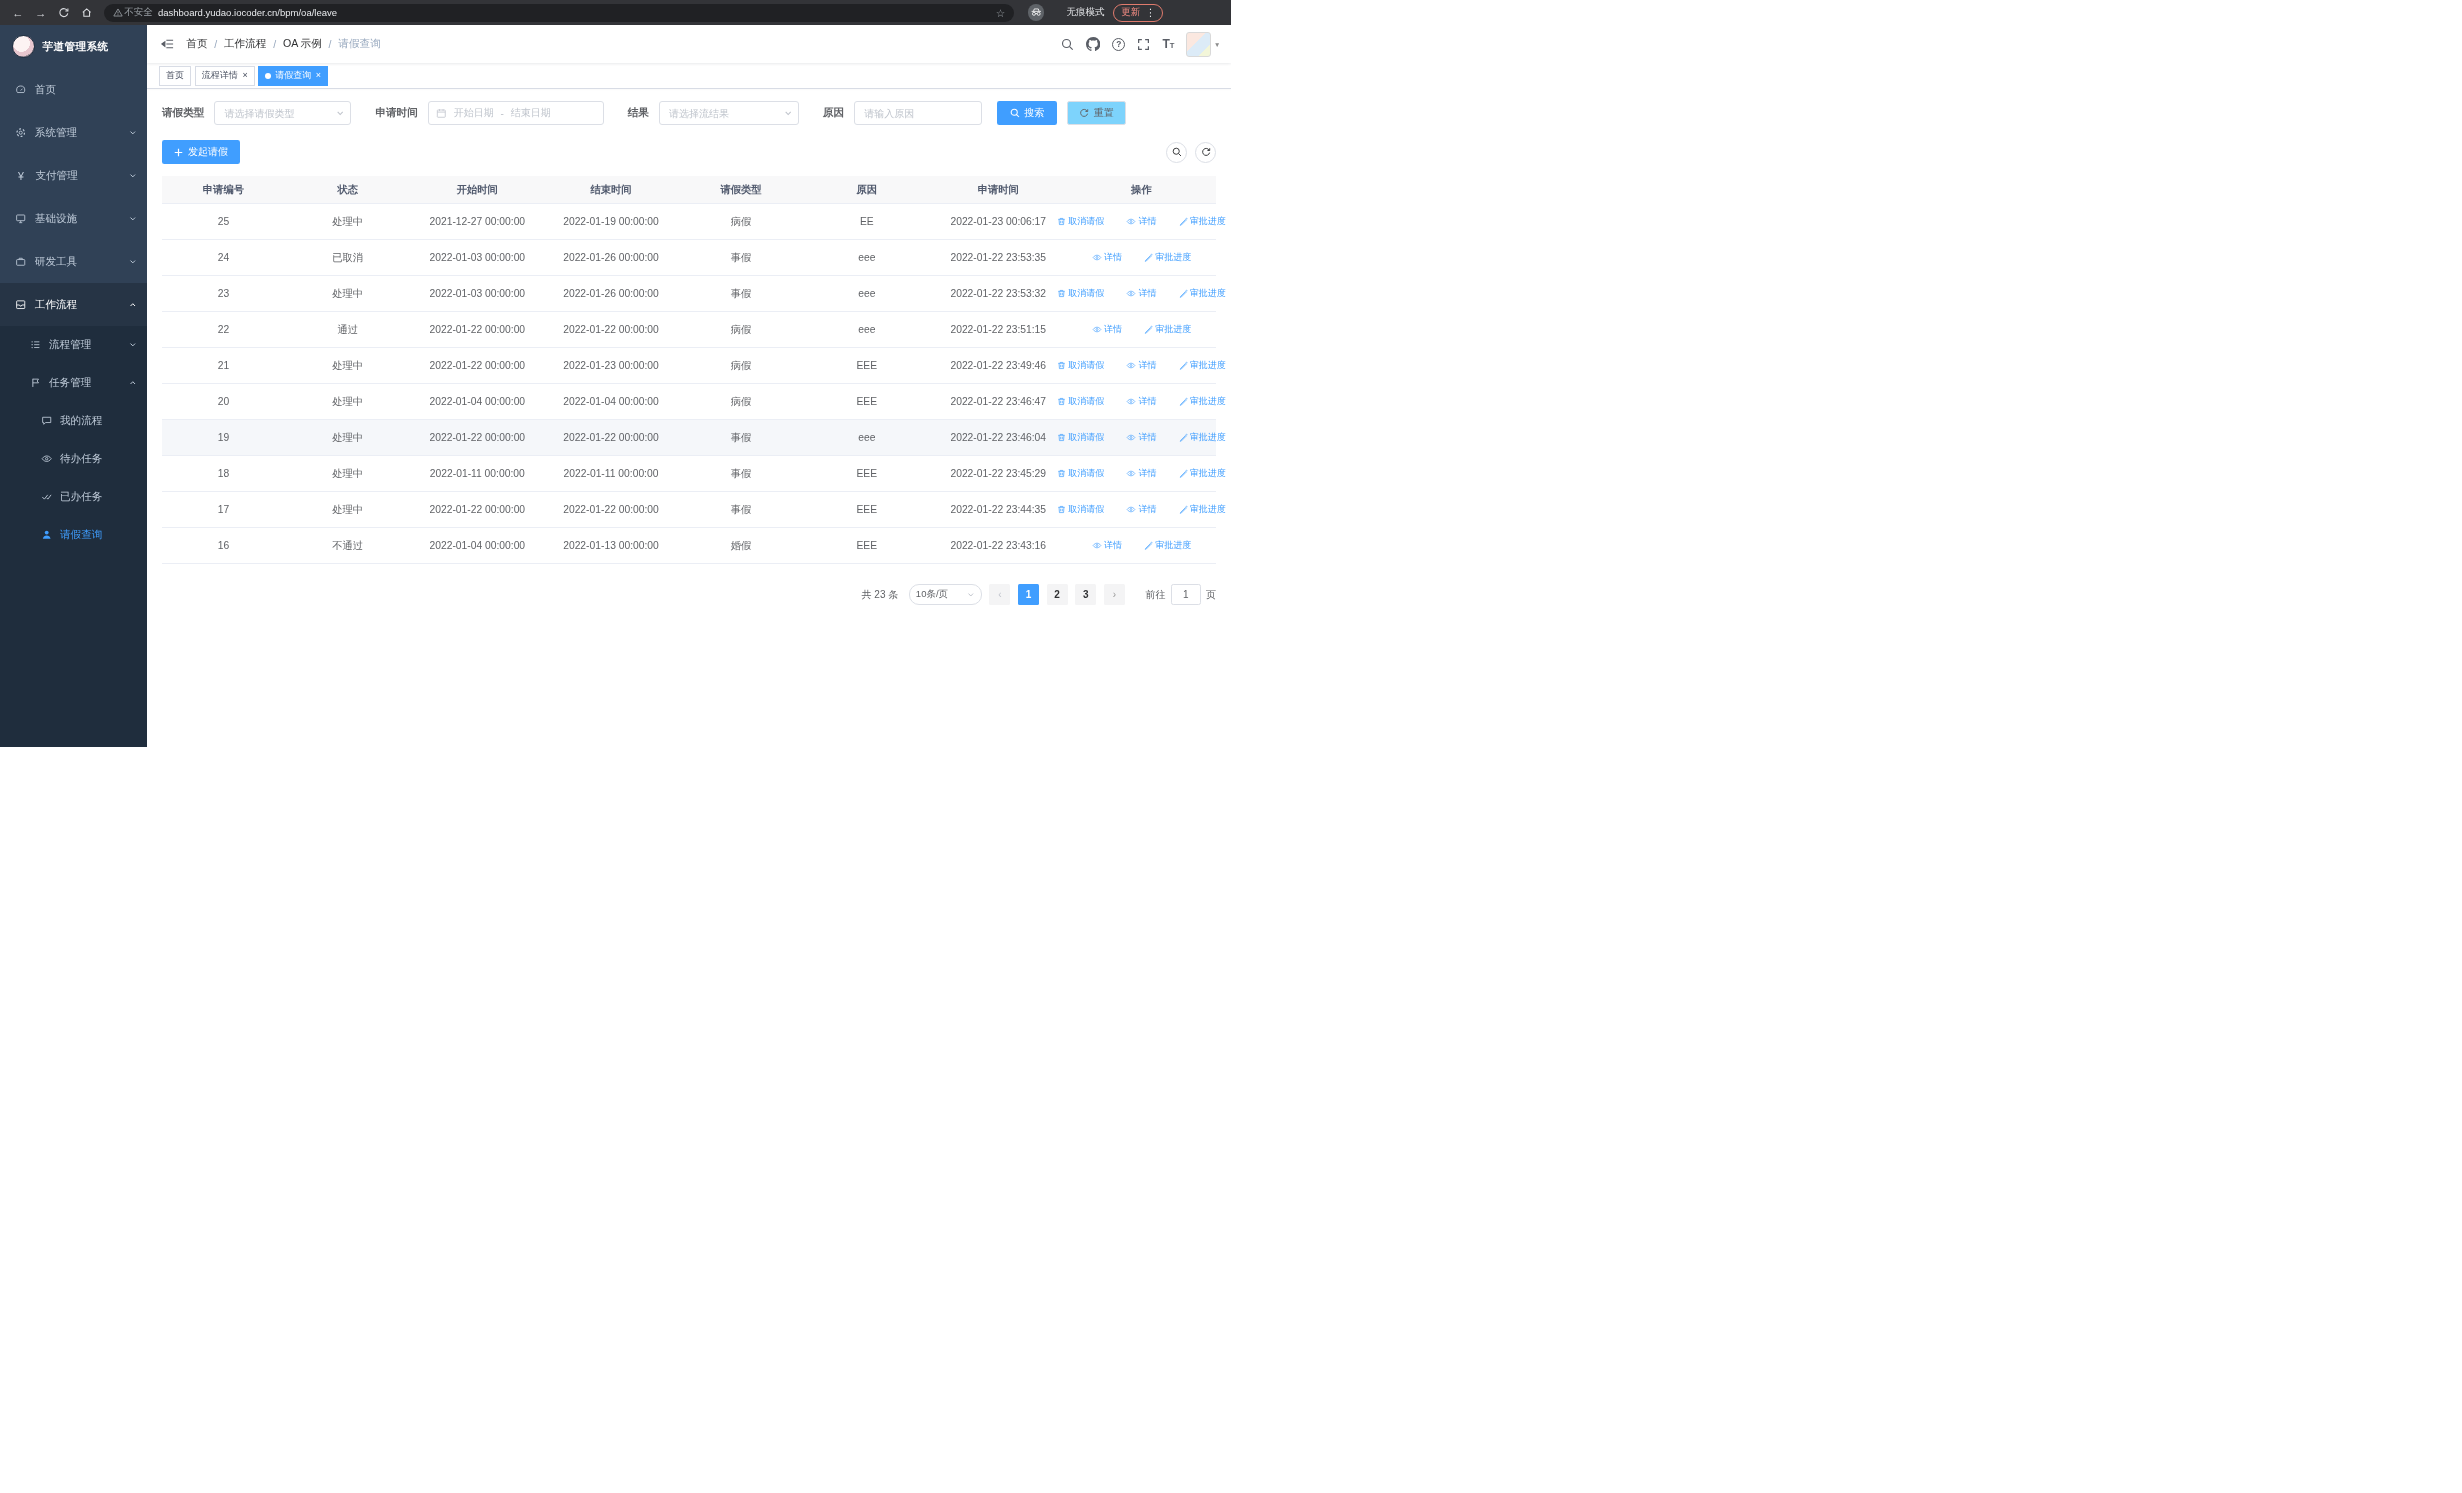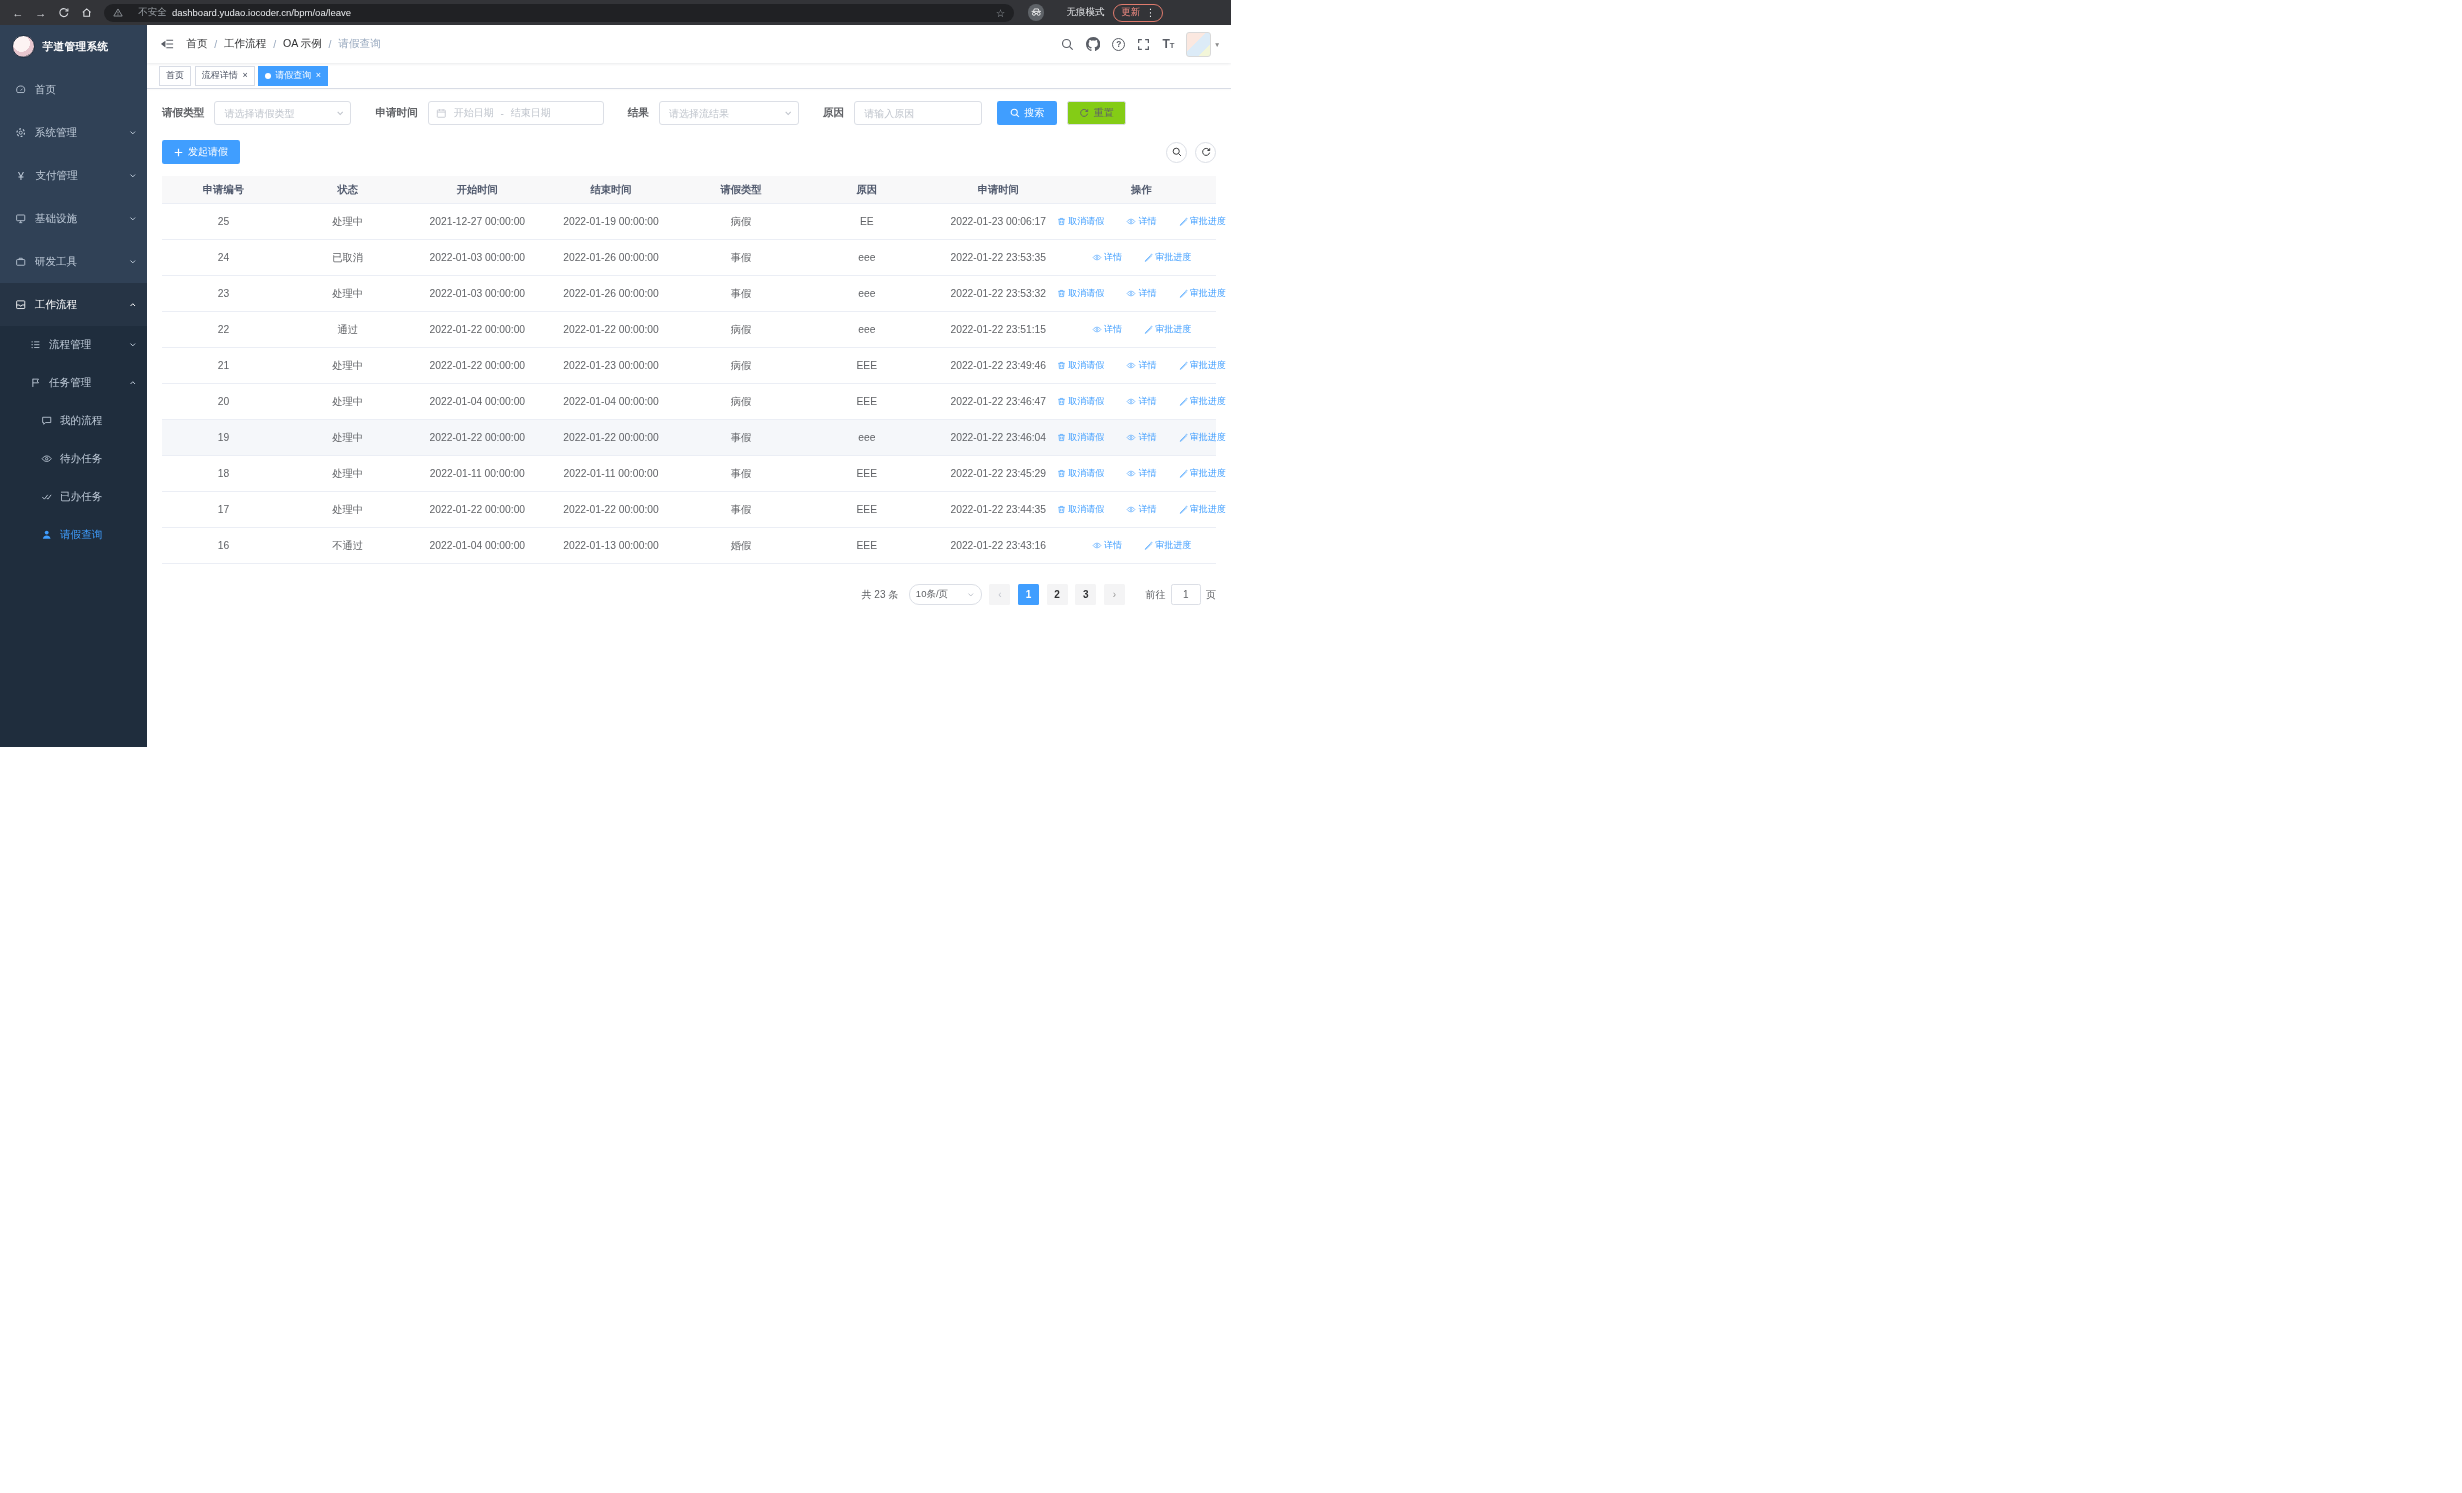--- a/index.html
+++ b/index.html
@@ -8,21 +8,21 @@
     width:1231px; height:747px; overflow:hidden;
     font-family:"Liberation Sans", sans-serif;
     -webkit-font-smoothing:antialiased;
   }
   svg { display:block; }
 
   
   .browser-bar{height:25px;background:#333438;display:flex;align-items:center;gap:3px;padding:0 7.6px;color:#e8eaed;}
   .b-ico{width:20px;height:20px;border-radius:50%;display:flex;align-items:center;justify-content:center;color:#ddstroke;color:#dadce0;font-size:11.4px;cursor:pointer;flex:none;}
   .url-pill{flex:1;max-width:910px;height:18px;background:#202124;border-radius:9px;display:flex;align-items:center;gap:5.3px;padding:0 9px;margin:0 4.6px;font-size:9.5px;color:#e8eaed;}
-  .url-warn{display:flex;align-items:center;gap:15px;color:#9aa0a6;flex:none;}
+  .url-warn{display:flex;align-items:center;gap:1px;color:#9aa0a6;flex:none;}
   .url-text{color:#e8eaed;white-space:nowrap;overflow:hidden;}
   .url-star{margin-left:auto;color:#9aa0a6;font-size:10.6px;cursor:pointer;}
   .incog{display:flex;align-items:center;gap:22px;font-size:9.5px;color:#e8eaed;margin:0 6px;flex:none;}
   .incog-badge{width:16.7px;height:16.7px;border-radius:50%;background:#5f6368;display:flex;align-items:center;justify-content:center;}
   .update-pill{height:18px;border:0.8px solid #e07b6d;border-radius:9px;display:flex;align-items:center;gap:5.3px;padding:0 6.8px;margin-right:1.5px;cursor:pointer;flex:none;}
   .update-label{color:#f28b82;font-size:9.5px;}
   .update-dots{color:#e8eaed;font-size:10px;}
 
   
   .app{display:flex;height:722px;justify-content:center;}
@@ -85,21 +85,21 @@
   input::placeholder{color:#bfc4cc;}
   .sel-chev{position:absolute;right:6.8px;top:8.4px;color:#c0c4cc;pointer-events:none;}
   .w-leave{width:137px;}
   .w-result{width:140px;}
   .range{width:176px;height:24px;border:0.8px solid #dcdfe6;border-radius:3px;display:flex;align-items:center;gap:6.8px;padding:0 7.6px;color:#bfc4cc;font-size:10px;cursor:text;}
   .range .cal{color:#c0c4cc;flex:none;}
   .range .rg-sep{color:#bfc4cc;}
   .reason-input{width:128px;height:24px;border:0.8px solid #dcdfe6;border-radius:3px;padding:0 9px;font-size:10px;color:#606266;outline:none;font-family:inherit;}
   .btn{height:24px;border-radius:2.3px;display:inline-flex;align-items:center;gap:4.6px;padding:0 11.4px;font-size:10px;cursor:pointer;border:0.8px solid transparent;font-family:inherit;white-space:nowrap;}
   .btn-primary{background:#409eff;color:#fff;}
-  .btn-plain{background:#84cc16;border-color:#dcdfe6;color:#606266;}
+  .btn-plain{background:#7dd3fc;border-color:#dcdfe6;color:#606266;}
   .btn-search{margin-left:1.5px;}
   .btn-reset{margin-left:10px;}
 
   
   .toolbar{display:flex;align-items:center;margin-top:15px;}
   .mini-btn{width:21px;height:21px;border-radius:50%;background:#fff;border:0.8px solid #dcdfe6;display:flex;align-items:center;justify-content:center;color:#303133;cursor:pointer;flex:none;}
   .toolbar-spacer{flex:1;}
   .mini-btn + .mini-btn{margin-left:7.6px;}
 
   

